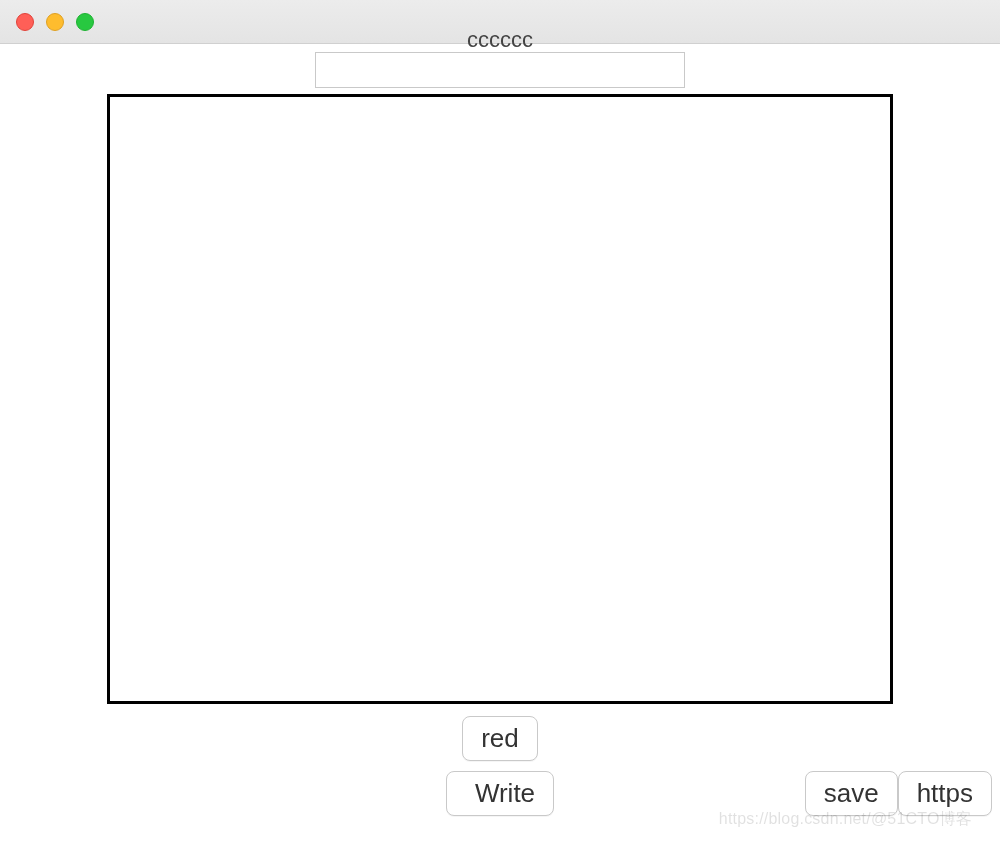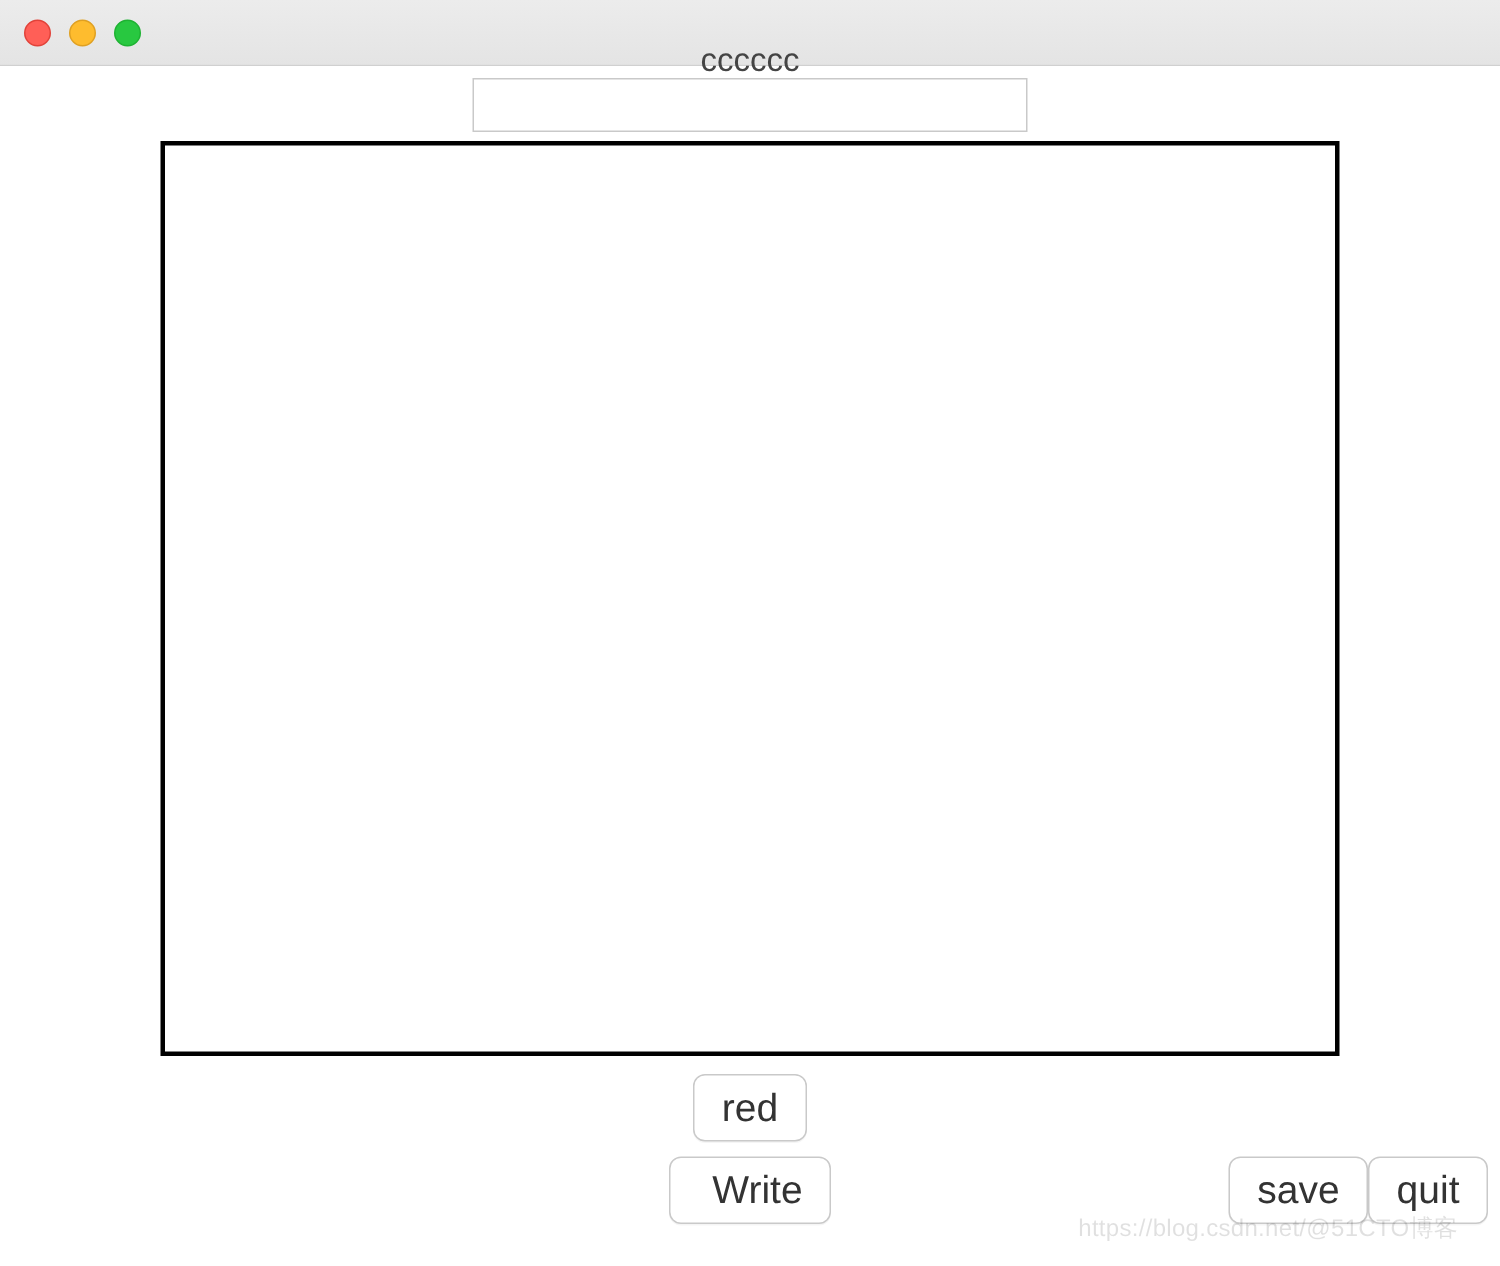--- a/index.html
+++ b/index.html
@@ -147,18 +147,18 @@
 
   <div class="row-red">
     <button class="btn">red</button>
   </div>
 
   <div class="row-bottom">
     <button class="btn">save</button>
     <div class="center">
       <button class="btn">Write</button>
     </div>
-    <button class="btn">quit</button>
+    <button class="btn">https</button>
   </div>
 
 </div>
 
 <div class="watermark">https://blog.csdn.net/@51CTO博客</div>
 
 </body></html>

